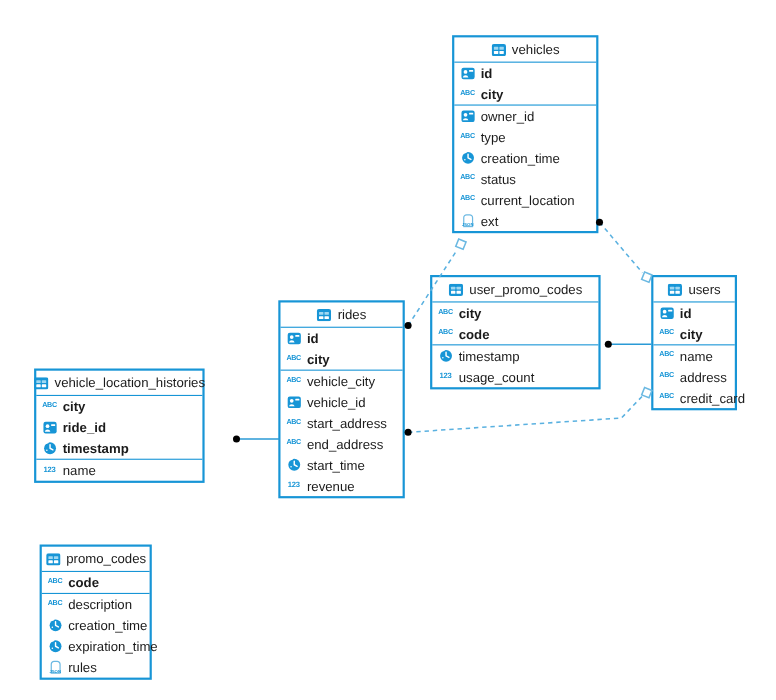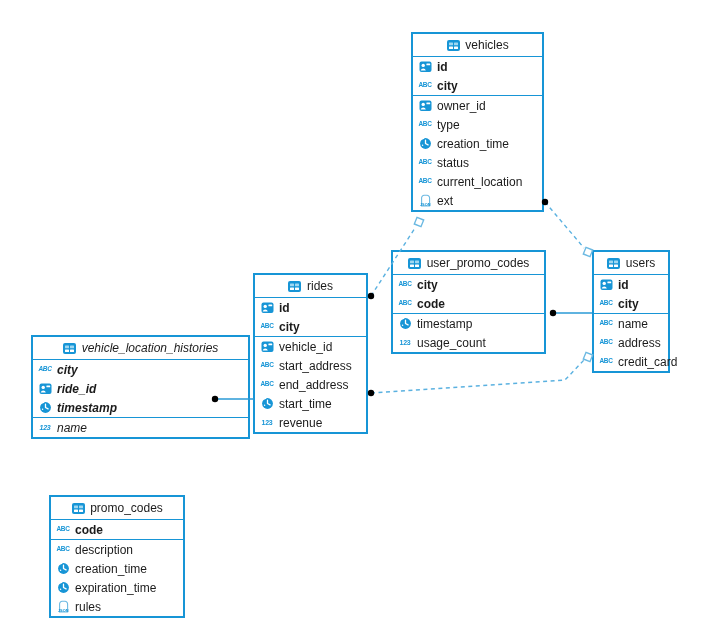--- a/index.html
+++ b/index.html
@@ -253,20 +253,26 @@
         <div class="row pk">
           <span class="ic">
             <span class="g g-text">ABC</span>
           </span>
           <span class="lbl">city</span>
         </div>
       </div>
       <div class="sec sec2">
         <div class="row">
           <span class="ic">
+            <span class="g g-text">ABC</span>
+          </span>
+          <span class="lbl">vehicle_city</span>
+        </div>
+        <div class="row">
+          <span class="ic">
             <svg width="13" height="13" viewBox="0 0 13 13">
               <rect x="0.5" y="1.5" width="12" height="10.5" rx="2" fill="#1795d6"></rect>
               <circle cx="4.2" cy="5.4" r="1.7" fill="#ffffff"></circle>
               <path d="M1.7 10.4 a2.6 2.5 0 0 1 5.1 0 z" fill="#ffffff"></path>
               <rect x="7.4" y="3.6" width="3.8" height="1.6" rx="0.5" fill="#ffffff"></rect>
             </svg>
           </span>
           <span class="lbl">vehicle_id</span>
         </div>
         <div class="row">
@@ -293,21 +299,21 @@
           <span class="lbl">start_time</span>
         </div>
         <div class="row">
           <span class="ic">
             <span class="g g-number">123</span>
           </span>
           <span class="lbl">revenue</span>
         </div>
       </div>
     </div>
-    <div class="tbl" style="left: 31px; top: 335px; width: 219px; font-style: italic;">
+    <div class="tbl" style="left: 31px; top: 335px; width: 155px;">
       <div class="hd">
         <span class="ic">
           <svg width="13" height="11" viewBox="0 0 13 11">
             <rect width="13" height="11" rx="2" fill="#1795d6"></rect>
             <rect x="2" y="2.6" width="4" height="2.6" rx="0.5" fill="#9fd7f1"></rect>
             <rect x="7" y="2.6" width="4" height="2.6" rx="0.5" fill="#9fd7f1"></rect>
             <rect x="2" y="6.4" width="4" height="2.6" rx="0.5" fill="#ffffff"></rect>
             <rect x="7" y="6.4" width="4" height="2.6" rx="0.5" fill="#ffffff"></rect>
           </svg>
         </span>
@@ -345,21 +351,21 @@
       </div>
       <div class="sec sec2">
         <div class="row">
           <span class="ic">
             <span class="g g-number">123</span>
           </span>
           <span class="lbl">name</span>
         </div>
       </div>
     </div>
-    <div class="tbl" style="left: 49px; top: 495px; width: 136px;">
+    <div class="tbl" style="left: 36px; top: 495px; width: 102px;">
       <div class="hd">
         <span class="ic">
           <svg width="13" height="11" viewBox="0 0 13 11">
             <rect width="13" height="11" rx="2" fill="#1795d6"></rect>
             <rect x="2" y="2.6" width="4" height="2.6" rx="0.5" fill="#9fd7f1"></rect>
             <rect x="7" y="2.6" width="4" height="2.6" rx="0.5" fill="#9fd7f1"></rect>
             <rect x="2" y="6.4" width="4" height="2.6" rx="0.5" fill="#ffffff"></rect>
             <rect x="7" y="6.4" width="4" height="2.6" rx="0.5" fill="#ffffff"></rect>
           </svg>
         </span>

